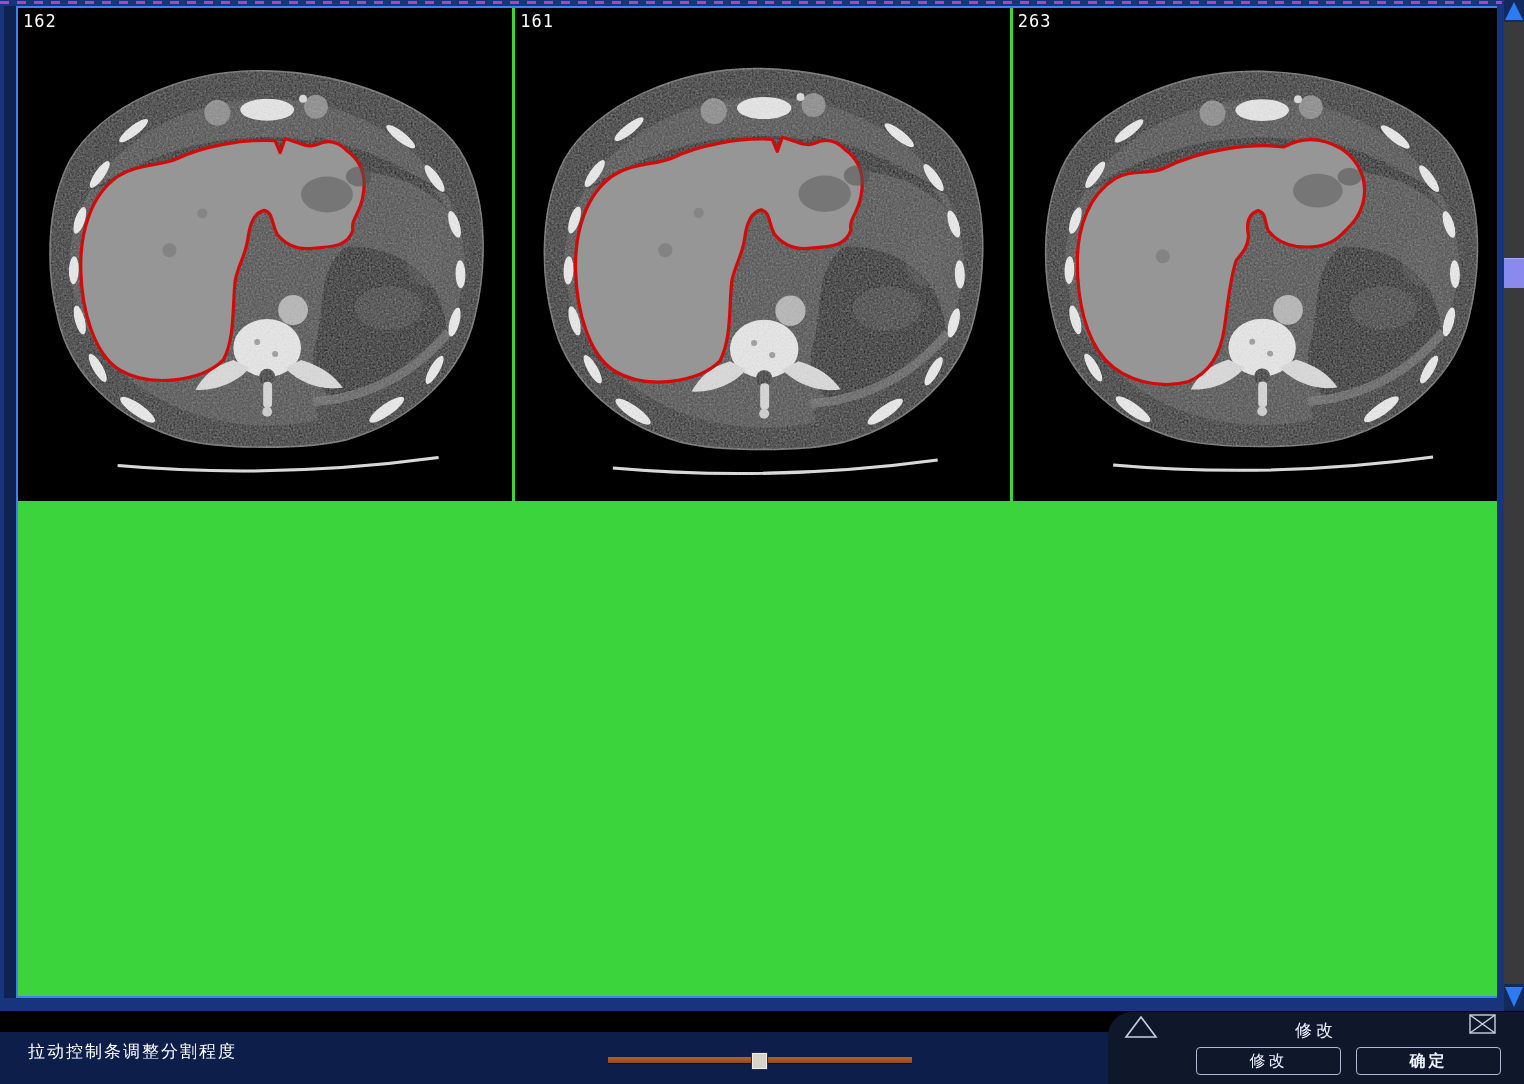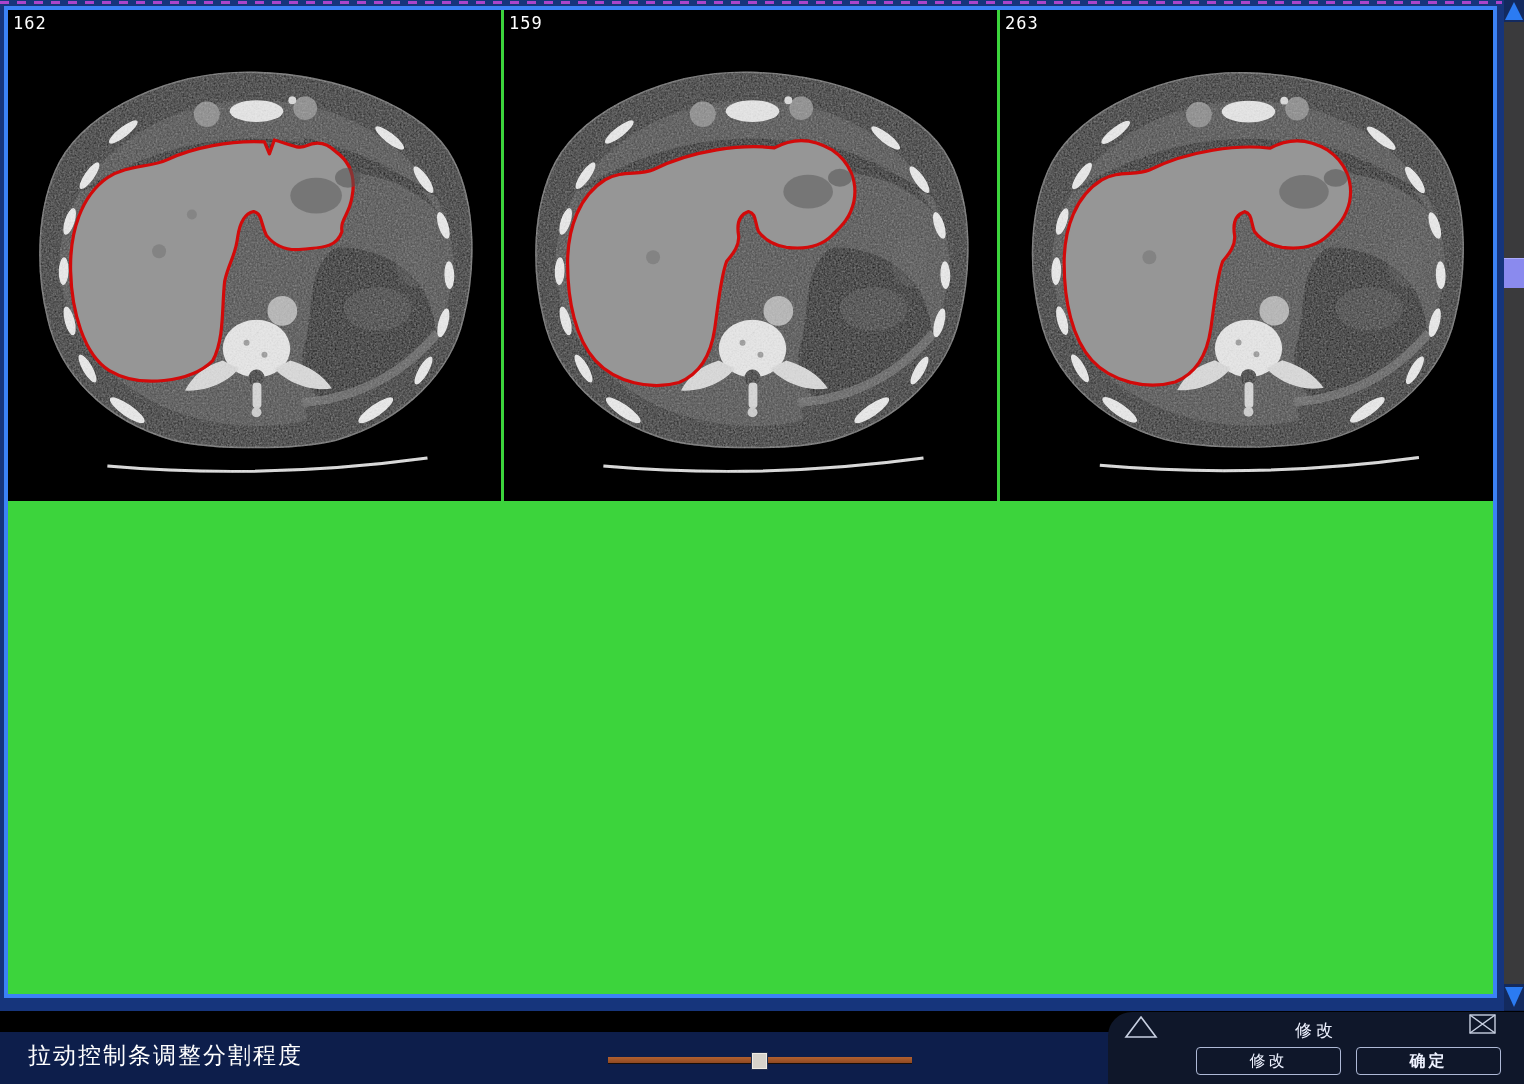--- a/index.html
+++ b/index.html
@@ -9,22 +9,22 @@
   .app { position:relative; width:1524px; height:1084px; background:#10234f; }
 
   
   .top-border { position:absolute; left:0; top:0; width:1524px; height:6px; background:#16357c; z-index:5; }
   .top-border .dashes { position:absolute; left:0; top:1px; width:1502px; height:3px;
      background:repeating-linear-gradient(90deg,#aa44cc 0 9px, transparent 9px 17px); }
   .left-border { position:absolute; left:0; top:0; width:4px; height:998px; background:#16357c; z-index:4; }
   .right-strip { position:absolute; left:1497px; top:0; width:9px; height:1010px; background:#16357c; z-index:3; }
 
   
-  .grid { position:absolute; left:4px; top:6px; width:1493px; height:992px;
-    background:#3cd43c; border:4px solid #3b82f6;
+  .grid { position:absolute; left:16px; top:6px; width:1493px; height:992px;
+    background:#3cd43c; border:2px solid #3b82f6;
     display:grid; grid-template-columns:1fr 1fr 1fr; grid-template-rows:1fr 1fr; gap:3px; z-index:2; }
   .cell { position:relative; background:#000; overflow:hidden; }
   .cell svg.ct { position:absolute; left:0; top:0; width:100%; height:100%; }
   .slice-num { position:absolute; left:5px; top:3px; color:#fff;
     font-family:"DejaVu Sans Mono", monospace; font-size:17px; letter-spacing:1px;
     text-shadow:1px 1px 0 #000; }
 
   
   .vscroll { position:absolute; left:1504px; top:0; width:20px; height:1010px; background:#132a5e; z-index:6; }
   .vscroll .btn-up, .vscroll .btn-down { position:absolute; left:0; width:20px; height:22px; }
@@ -32,21 +32,21 @@
   .vscroll .btn-down { top:984px; height:26px; }
   .vscroll .track { position:absolute; left:0; top:22px; width:20px; height:962px; background:#3a3a3c; }
   .vscroll .thumb { position:absolute; left:0; top:236px; width:20px; height:30px; background:#8a8aee; border-top:1px solid #aaaaff; }
 
   
   .blue-strip { position:absolute; left:0; top:998px; width:1504px; height:13px; background:#16357c; z-index:5; }
 
   
   .bottom { position:absolute; left:0; top:1011px; width:1524px; height:73px; background:#000; z-index:6; }
   .bottom .navy-left { position:absolute; left:0; top:21px; width:1524px; height:52px; background:#0d1e4b; }
-  .hint { position:absolute; left:28px; top:29px; color:#ffffff; font-size:23px; letter-spacing:2px; }
+  .hint { position:absolute; left:28px; top:29px; color:#ffffff; font-size:17px; letter-spacing:2px; }
 
   .slider { position:absolute; left:606px; top:41px; width:308px; height:18px; }
   .slider .s-track { position:absolute; left:2px; top:5px; width:304px; height:7px;
      background:linear-gradient(#b2602f,#8f4a23); border-bottom:1px solid #1a0d05; }
   .slider .s-thumb { position:absolute; left:146px; top:1px; width:15px; height:16px;
      background:#d6d3cb; border:1px solid #efece4; box-shadow:0 0 0 1px #22304f; }
 
   .panel { position:absolute; left:1108px; top:1px; width:416px; height:72px;
      background:#0f172a; border-top-left-radius:24px; }
   .panel .tri-icon { position:absolute; left:16px; top:3px; width:34px; height:24px; }
@@ -174,29 +174,31 @@
   <div class="grid">
 
     <div class="cell">
       <svg class="ct" viewBox="0 0 496 492" preserveAspectRatio="xMidYMid meet">
         <use href="#ct-body"></use>
           <use href="#liver-a"></use>
       </svg>
       <span class="slice-num">162</span>
     </div>
 
-
-
     <div class="cell">
       <svg class="ct" viewBox="0 0 496 492" preserveAspectRatio="xMidYMid meet">
-        <use href="#ct-body"></use>
-          <use href="#liver-b"></use>
-      </svg>
-      <span class="slice-num">159</span>
-    </div>
+        <g transform="translate(248,246) scale(1.012) translate(-248,-246)">
+            <use href="#ct-body"></use>
+            <use href="#liver-a"></use>
+          </g>
+      </svg>
+      <span class="slice-num">161</span>
+    </div>
+
+
 
 
     <div class="cell">
       <svg class="ct" viewBox="0 0 496 492" preserveAspectRatio="xMidYMid meet">
         <g transform="translate(248,246) scale(0.997) translate(-248,-246)">
             <use href="#ct-body"></use>
             <use href="#liver-b"></use>
           </g>
       </svg>
       <span class="slice-num">263</span>

